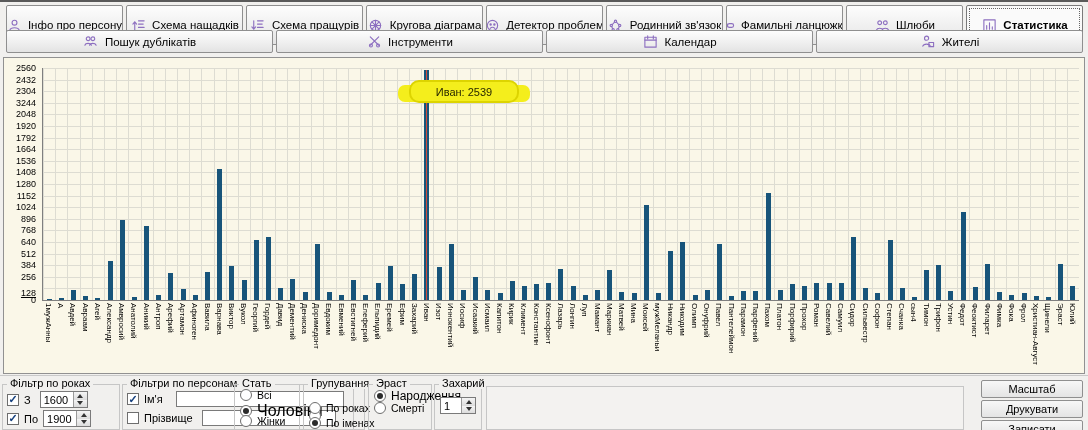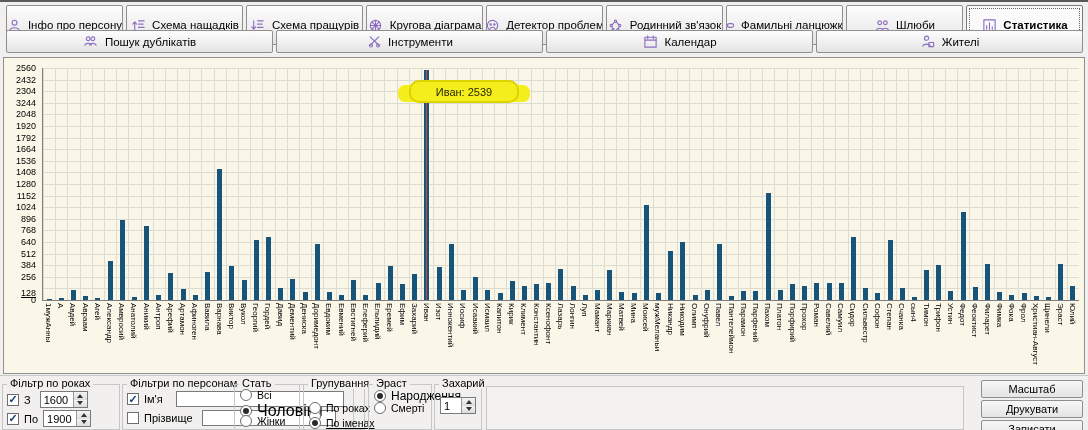--- a/index.html
+++ b/index.html
@@ -825,21 +825,21 @@
   <div class="grp" style="left:303px;width:62px;" id="g-grouping">
     <span class="gt">Групування</span>
   <div class="row" style="left: 5px; top: 4px;">
         <span class="rb"></span>
         <span style="font-size: 12px; margin-top: 40px;">По датах</span>
       </div>
       <div class="row" style="left: 5px; top: 17px;">
         <span class="rb"></span>
         <span style="font-size: 10.5px;">По роках</span>
       </div>
-      <div class="row" style="left: 5px; top: 32px; text-decoration: underline;">
+      <div class="row" style="left: 5px; top: 32px;">
         <span class="rb on"></span>
         <span style="font-size: 10.5px;">По іменах</span>
       </div>
     </div>
 
   <div class="grp" style="left:368px;width:64px;" id="g-events">
     <span class="gt">Эраст</span>
   <div class="row" style="left: 5px; top: 4px;">
         <span class="rb on"></span>
         <span style="font-size: 12px;">Народження</span>

